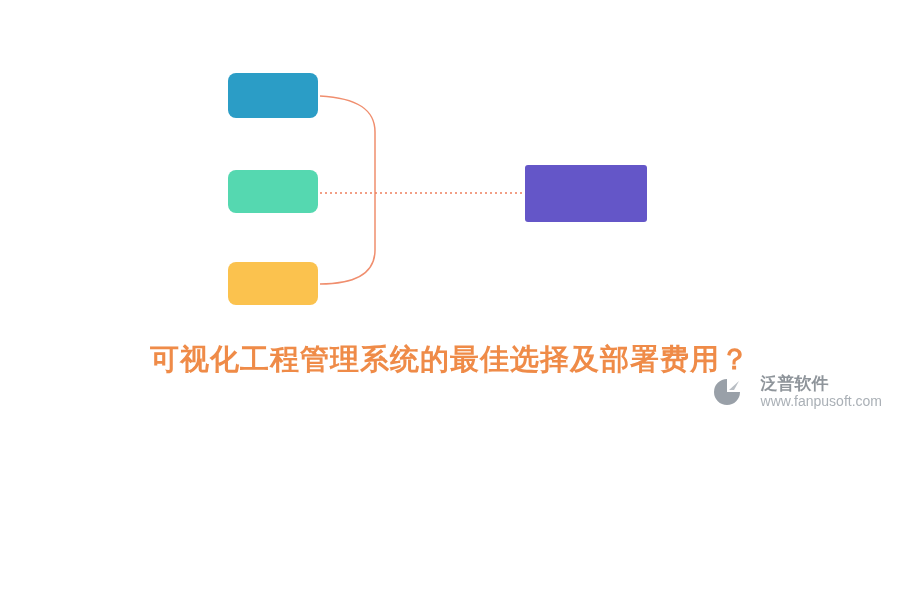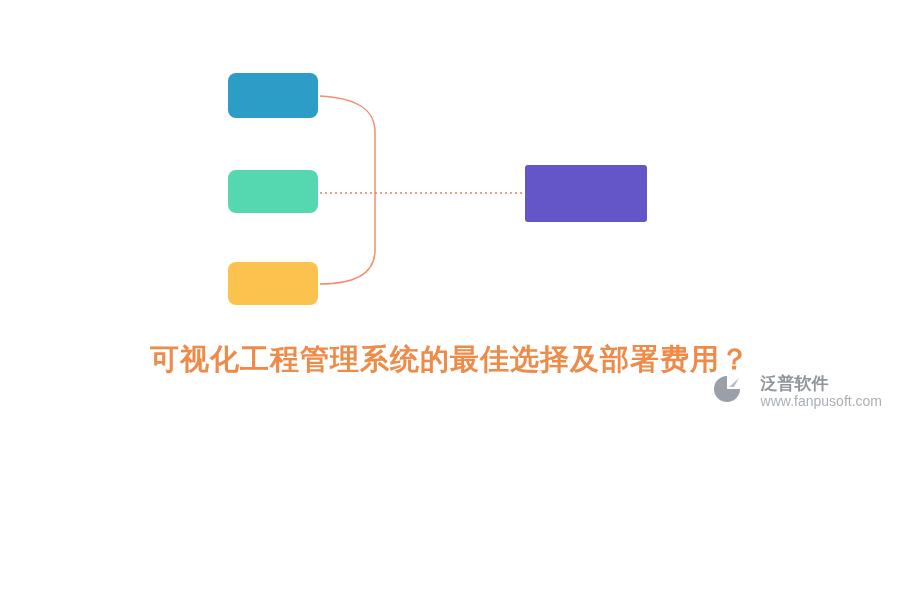--- a/index.html
+++ b/index.html
@@ -41,21 +41,21 @@
     font-weight: bold;
     font-size: 29px;
     letter-spacing: 1px;
   }
 
   .footer {
     position: absolute;
     right: 18px;
     bottom: 16px;
     display: flex;
-    align-items: flex-start;
+    align-items: center;
     gap: 20px;
   }
   .footer .brand {
     font-family: "Liberation Serif", "DejaVu Serif", serif;
     font-weight: bold;
     font-size: 17px;
     color: #8f959b;
     line-height: 1.1;
   }
   .footer .site {

